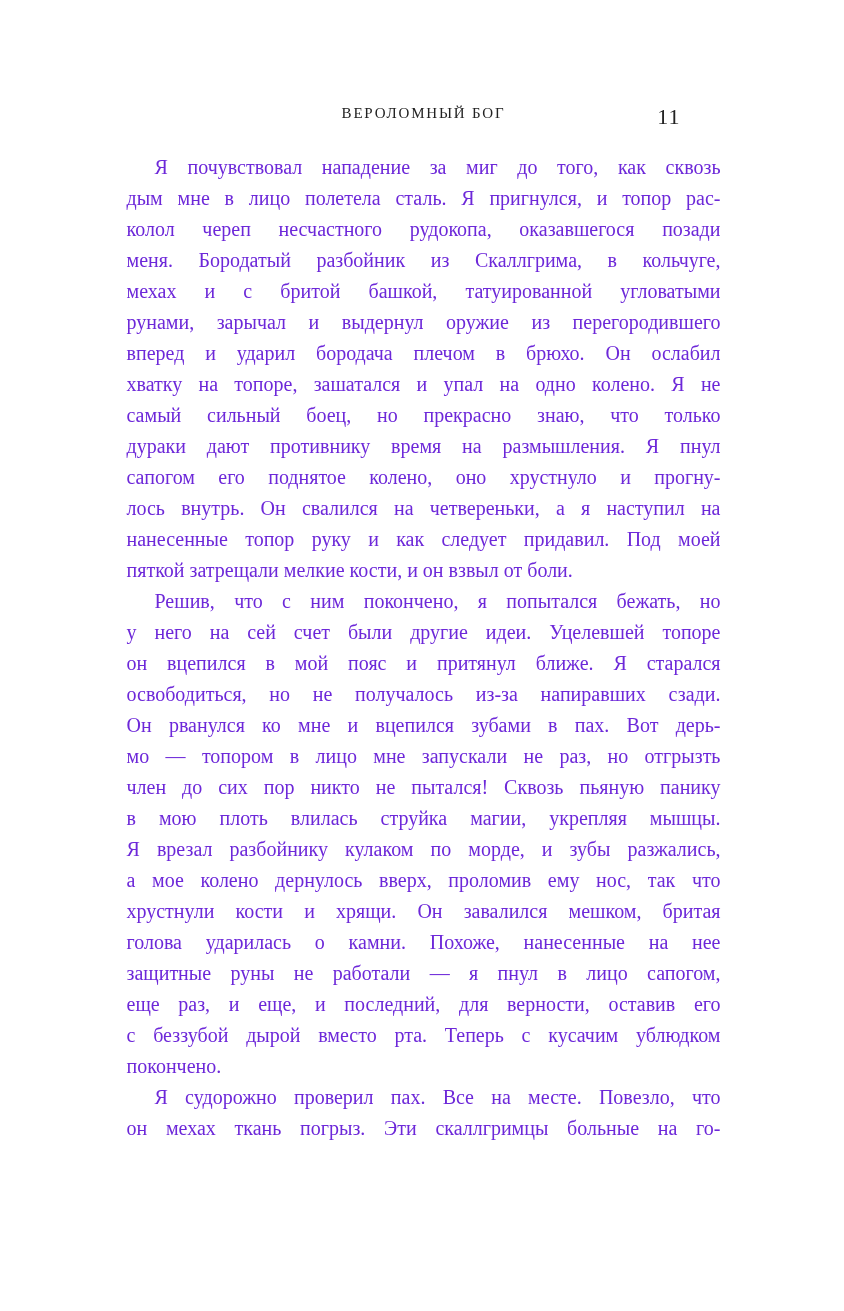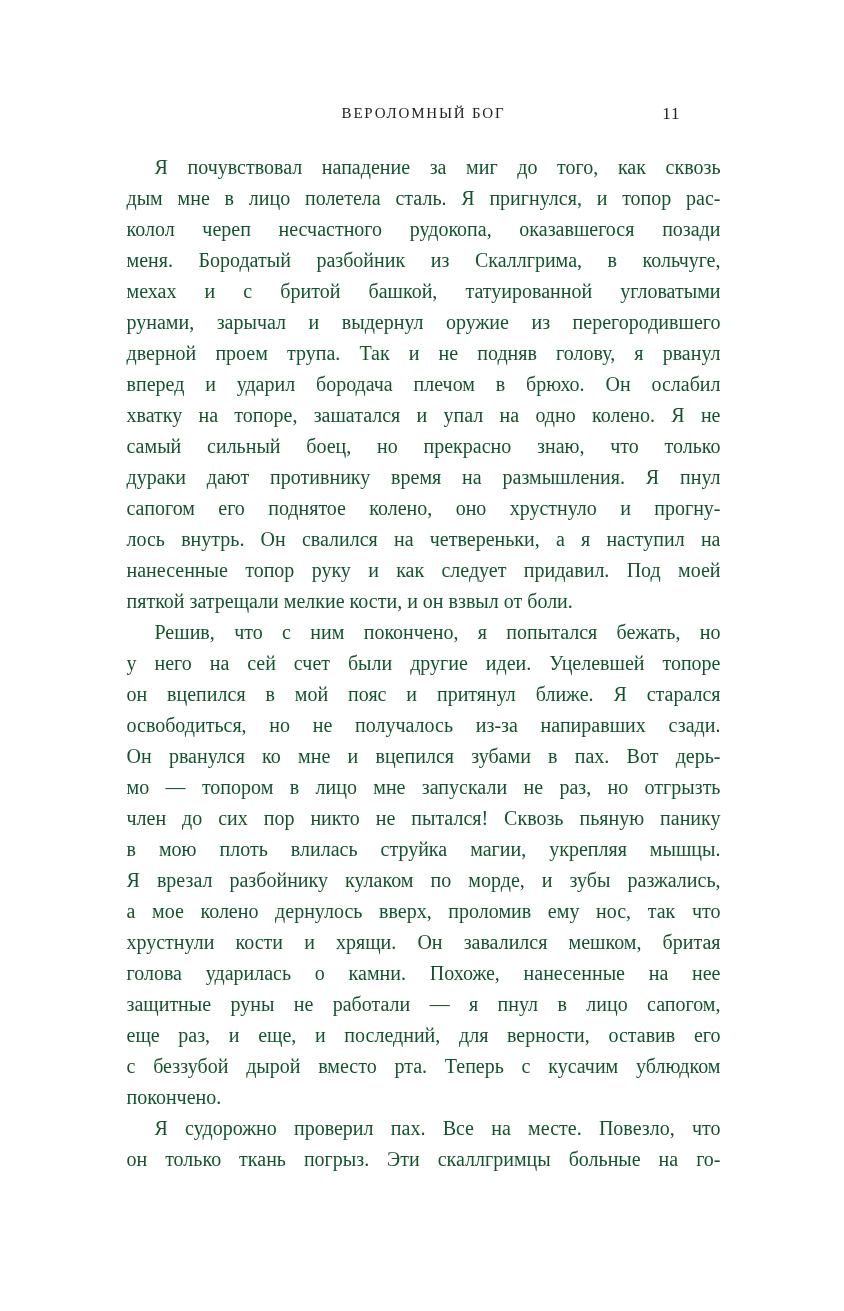--- a/index.html
+++ b/index.html
@@ -28,27 +28,27 @@
     margin-bottom: 26px;
   }
   .running-title {
     display: inline-block;
     padding-top: 1px;
   }
   .page-number {
     position: absolute;
     right: 40px;
     top: 0;
-    font-size: 17px;
+    font-size: 22px;
     letter-spacing: 1px;
   }
   .text-block {
     font-size: 20px;
     line-height: 31px;
-    color: #14532d;
+    color: #6d28d9;
   }
   .paragraph { margin: 0; }
   .line {
     text-align: justify;
     text-align-last: justify;
     white-space: normal;
   }
   .line.first { text-indent: 28px; }
   .line.last  { text-align-last: left; }
 </style>
@@ -63,21 +63,20 @@
   </header>
 
   <main class="text-block">
       <div class="paragraph">
         <div class="line first">Я почувствовал нападение за миг до того, как сквозь</div>
         <div class="line">дым мне в лицо полетела сталь. Я пригнулся, и топор рас-</div>
         <div class="line">колол череп несчастного рудокопа, оказавшегося позади</div>
         <div class="line">меня. Бородатый разбойник из Скаллгрима, в кольчуге,</div>
         <div class="line">мехах и с бритой башкой, татуированной угловатыми</div>
         <div class="line">рунами, зарычал и выдернул оружие из перегородившего</div>
-        <div class="line">дверной проем трупа. Так и не подняв голову, я рванул</div>
         <div class="line">вперед и ударил бородача плечом в брюхо. Он ослабил</div>
         <div class="line">хватку на топоре, зашатался и упал на одно колено. Я не</div>
         <div class="line">самый сильный боец, но прекрасно знаю, что только</div>
         <div class="line">дураки дают противнику время на размышления. Я пнул</div>
         <div class="line">сапогом его поднятое колено, оно хрустнуло и прогну-</div>
         <div class="line">лось внутрь. Он свалился на четвереньки, а я наступил на</div>
         <div class="line">нанесенные топор руку и как следует придавил. Под моей</div>
         <div class="line last">пяткой затрещали мелкие кости, и он взвыл от боли.</div>
       </div>
       <div class="paragraph">
@@ -93,17 +92,17 @@
         <div class="line">а мое колено дернулось вверх, проломив ему нос, так что</div>
         <div class="line">хрустнули кости и хрящи. Он завалился мешком, бритая</div>
         <div class="line">голова ударилась о камни. Похоже, нанесенные на нее</div>
         <div class="line">защитные руны не работали — я пнул в лицо сапогом,</div>
         <div class="line">еще раз, и еще, и последний, для верности, оставив его</div>
         <div class="line">с беззубой дырой вместо рта. Теперь с кусачим ублюдком</div>
         <div class="line last">покончено.</div>
       </div>
       <div class="paragraph">
         <div class="line first">Я судорожно проверил пах. Все на месте. Повезло, что</div>
-        <div class="line">он только ткань погрыз. Эти скаллгримцы больные на го-</div>
+        <div class="line">он мехах ткань погрыз. Эти скаллгримцы больные на го-</div>
       </div>
     </main>
 
 </div>
 
 </body></html>

